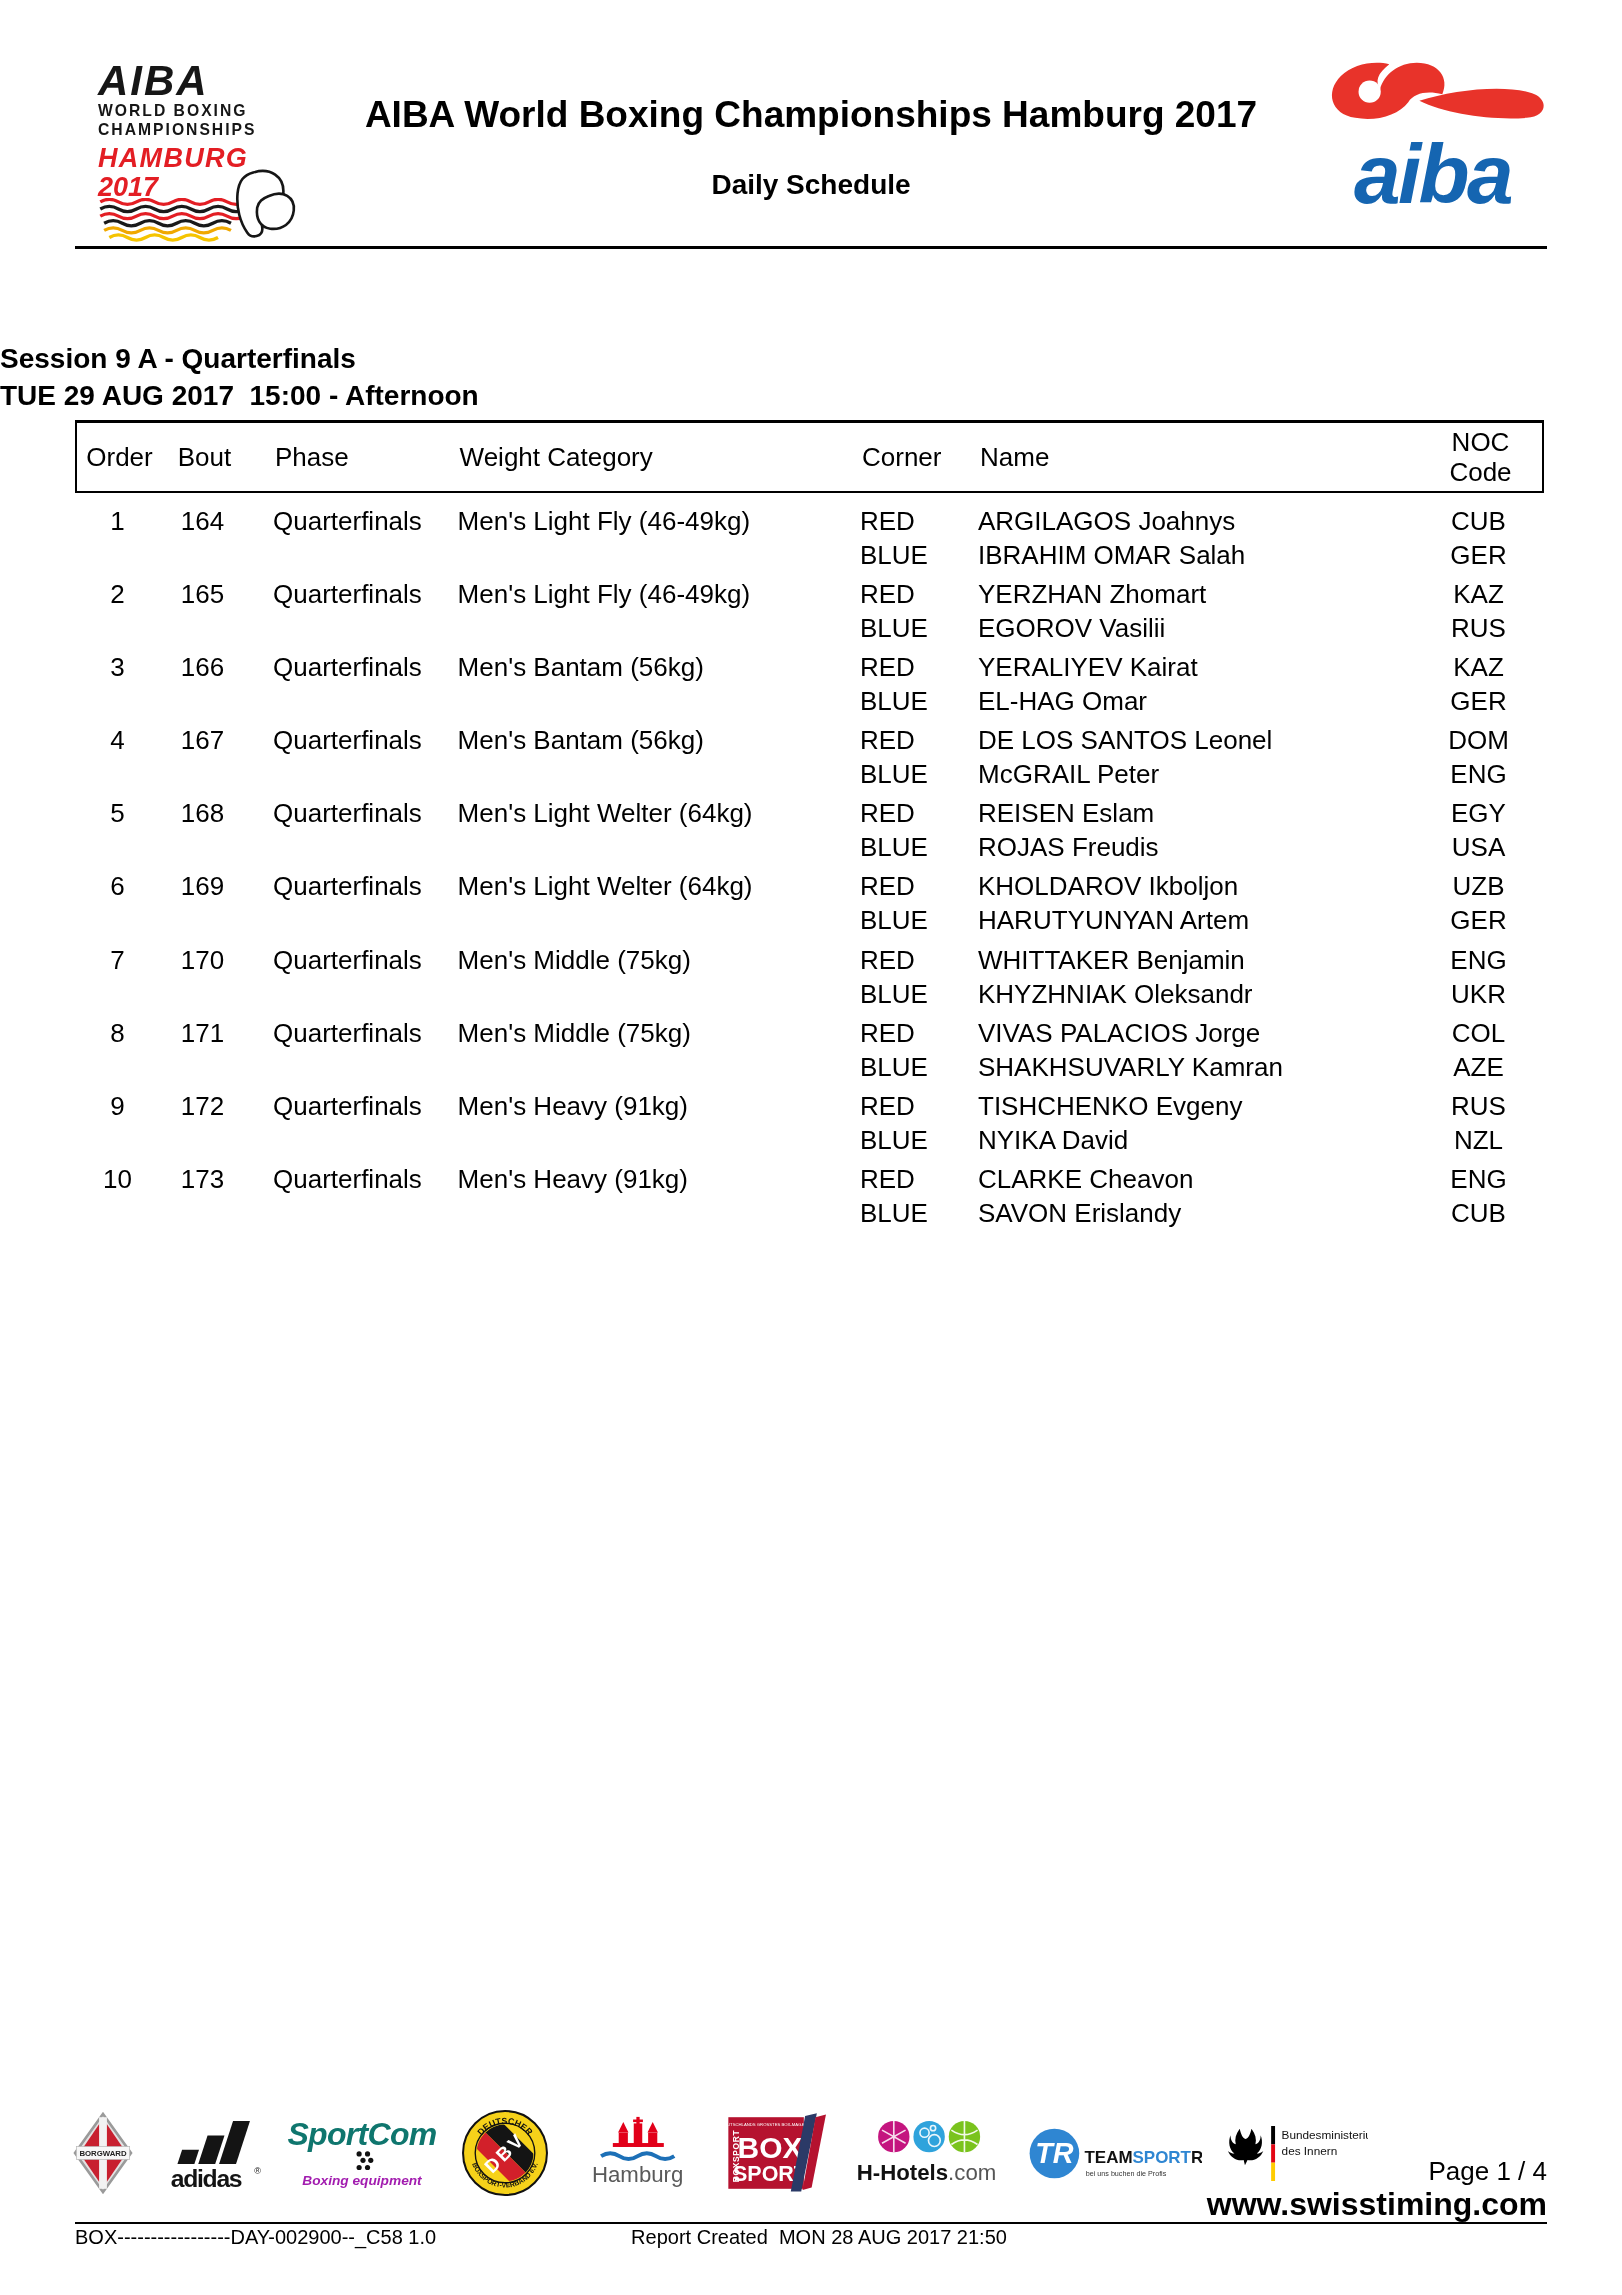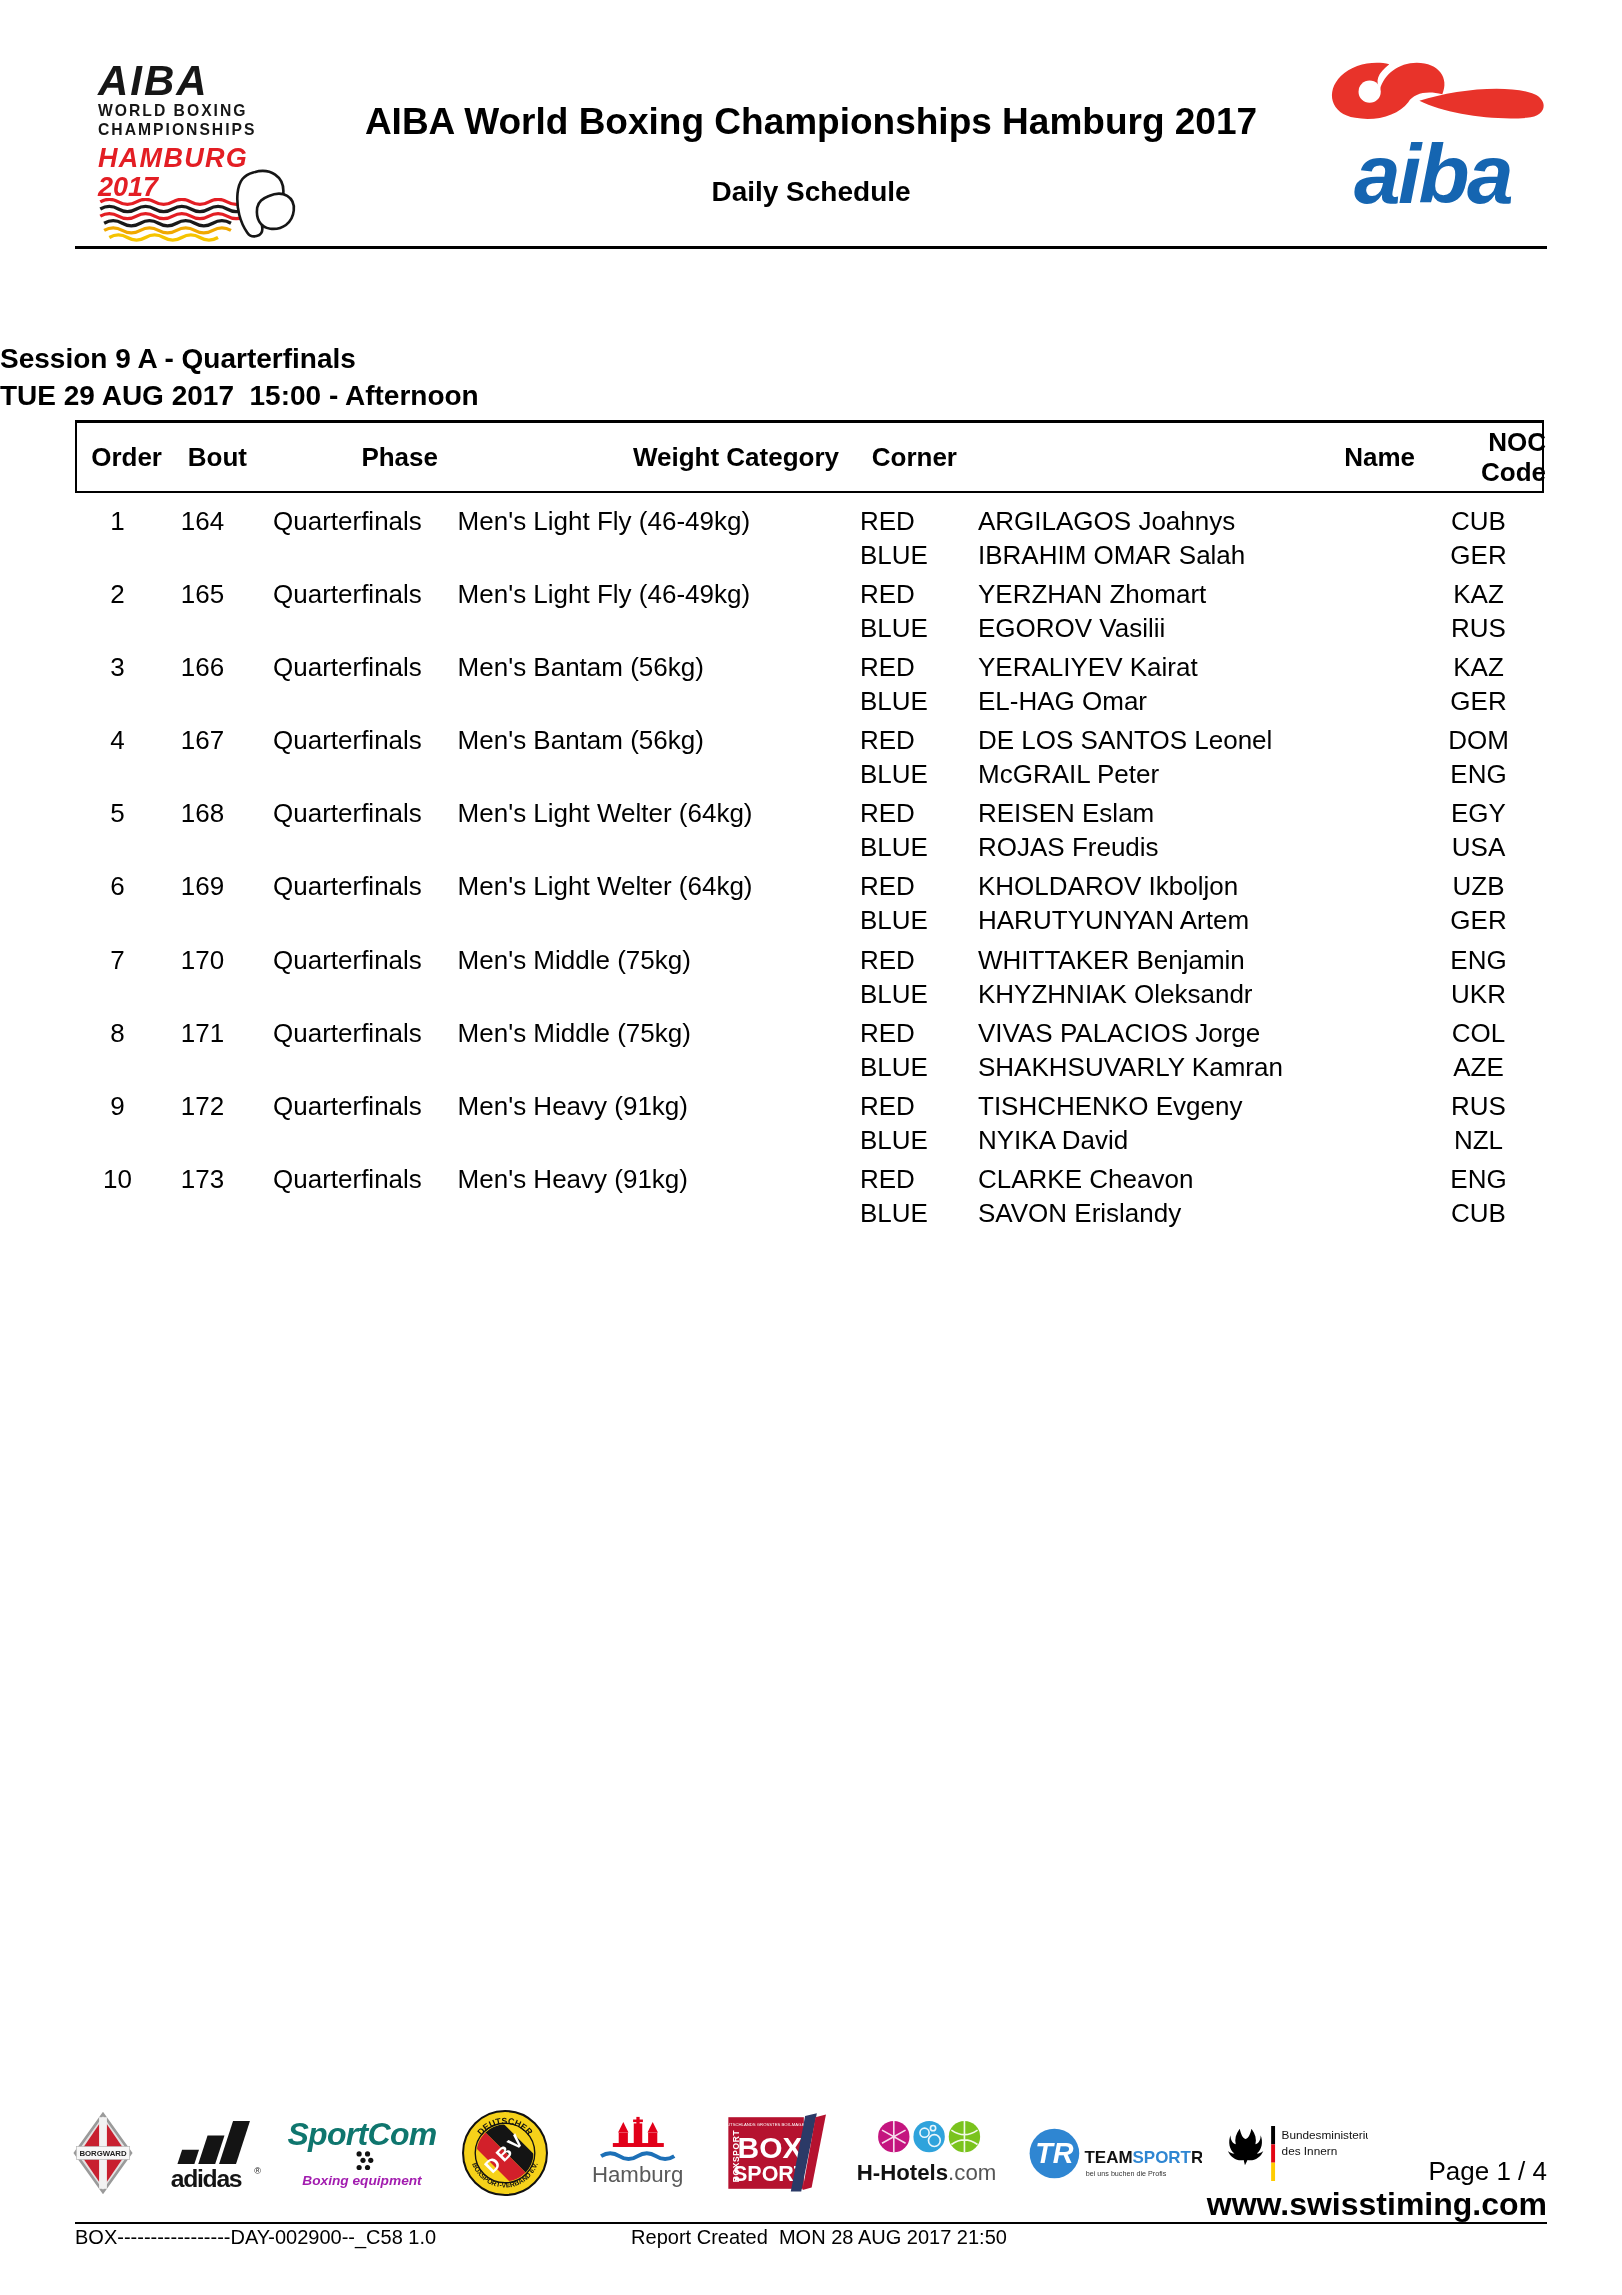--- a/index.html
+++ b/index.html
@@ -9,40 +9,40 @@
   }
   .pre{white-space:pre-wrap;}
   
   .evlogo{position:absolute;left:98px;top:60px;width:183px;}
   .evlogo .l-aiba{font-size:42px;font-weight:bold;font-style:italic;letter-spacing:2px;color:#161616;line-height:41px;}
   .evlogo .l-sub{font-size:15.7px;font-weight:bold;letter-spacing:2px;color:#161616;line-height:19px;}
   .evlogo .l-city{font-size:27px;font-weight:bold;font-style:italic;letter-spacing:1.3px;color:#e31e24;line-height:30px;margin-top:3.9px;}
   .evlogo .l-year{font-size:27px;font-weight:bold;font-style:italic;color:#e31e24;line-height:29px;}
   .evlogo .waves{display:block;margin-top:-3.9px;}
   .evlogo .gloves{position:absolute;right:-18.3px;bottom:-3.9px;}
-  .titles{position:absolute;left:0;top:8px;width:100%;text-align:center;}
+  .titles{position:absolute;left:0;top:1px;width:100%;text-align:center;}
   .title-main{margin:0;padding-top:93px;font-size:37px;font-weight:bold;}
   .title-sub{margin:0;padding-top:33px;font-size:28px;font-weight:bold;}
   .aibalogo{position:absolute;right:77px;top:47px;width:229px;height:177px;}
   .rule1{position:absolute;left:75px;right:75px;top:246px;height:2.6px;background:#000;}
   
   .session{position:absolute;left:0;top:340px;width:100%;text-align:left;font-size:28px;font-weight:bold;line-height:37px;}
   
   .schedule{position:absolute;left:75px;top:420px;width:1469px;}
   .trow{display:grid;grid-template-columns:85px 85px 191px 401px 118px 458px 131px;}
   .c{font-size:26px;line-height:34px;}
   .c.order,.c.bout{text-align:center;}
   .c.phase{padding-left:28px;}
   .c.weight{padding-left:21.6px;}
   .c.corner{padding-left:23px;}
   .c.name{padding-left:23px;}
   .c.noc{text-align:center;}
   .thead{border:2.6px solid #000;border-top-width:3.9px;box-sizing:border-box;height:73px;display:flex;align-items:center;}
   .thead .trow{width:100%;align-items:center;}
-  .thead .c{font-weight:bold;line-height:30px;text-align:right;}
+  .thead .c{font-weight:normal;line-height:30px;}
   .tbody{padding-top:10.5px;}
   .bout-block{margin-bottom:5.2px;}
   
   .sponsors{position:absolute;left:73px;top:2099px;width:1283px;height:108px;display:flex;align-items:center;gap:22px;}
   .sponsor{flex:0 0 auto;}
   .sportcom{width:154px;text-align:center;line-height:1;}
   .sportcom .sc-name{font-size:32px;font-weight:bold;font-style:italic;color:#0f766e;letter-spacing:-0.7px;}
   .sportcom .sc-tag{font-size:13.7px;font-weight:bold;font-style:italic;color:#a21caf;margin-top:2.6px;}
   .pageinfo{position:absolute;right:75px;top:2155px;text-align:right;}
   .pageinfo .pnum{font-size:26px;line-height:33px;}

